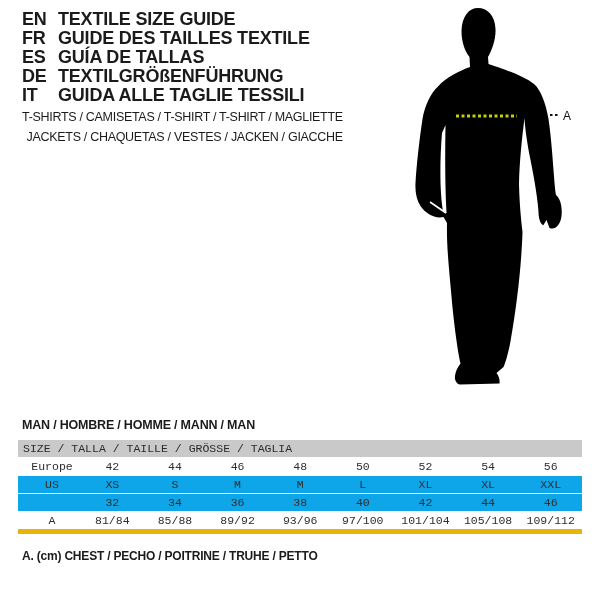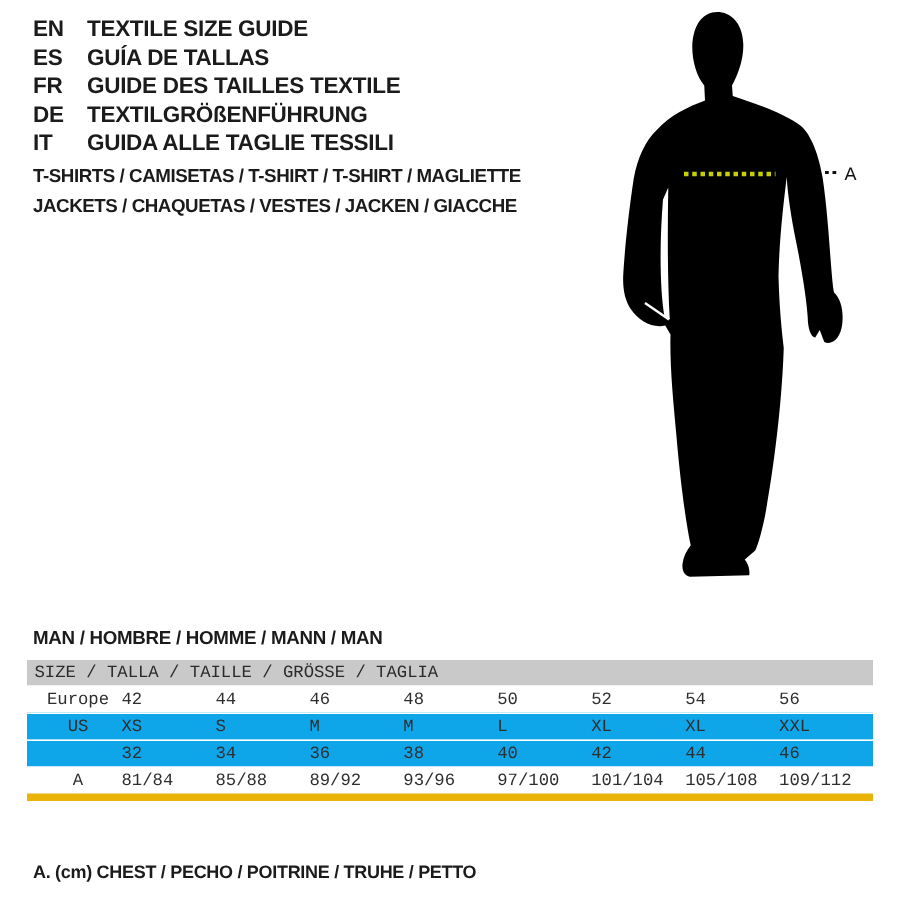--- a/index.html
+++ b/index.html
@@ -1,62 +1,62 @@
 <!DOCTYPE html>
 <html><head>
 <meta charset="utf-8">
 <style>
   html,body{margin:0;padding:0;background:#fff;}
   #canvas{position:relative;width:600px;height:600px;background:#ffffff;overflow:hidden;
           font-family:"Liberation Sans",sans-serif;color:#1b1b1b;}
 
   
   .lang-list{position:absolute;left:22px;top:10px;}
-  .lang-row{display:flex;height:19px;line-height:19px;font-weight:bold;font-size:15px;letter-spacing:-0.2px;}
+  .lang-row{display:flex;height:19px;line-height:19px;font-weight:bold;font-size:18px;letter-spacing:-0.2px;}
   .lang-code{width:36px;flex:0 0 36px;}
 
   
-  .products{position:absolute;left:22px;top:107px;font-weight:bold;font-size:12.5px;
-            line-height:20px;letter-spacing:-0.3px;}
+  .products{position:absolute;left:22px;top:107px;font-weight:normal;font-size:12.5px;
+            line-height:20px;letter-spacing:-0.3px;text-align:right;}
 
   
   .figure-wrap{position:absolute;left:400px;top:6px;width:175px;height:385px;}
 
   
   .section-title{position:absolute;left:22px;top:418px;font-weight:bold;font-size:12.5px;letter-spacing:-0.2px;}
 
   
   .size-table{position:absolute;left:18px;top:440px;width:564px;font-size:11.5px;color:#2e2e2e;
               border-bottom:5px solid #eab308;font-family:Liberation Mono, monospace;}
   .t-header{background:#c9c9c9;height:17px;line-height:17px;padding-left:5px;color:#2b2b2b;}
   .t-row{display:flex;height:17px;line-height:17px;border-top:1px solid #fff;}
   .t-row.shaded{background:#0ea5e9;}
   .t-label{flex:0 0 58px;padding-left:5px;text-align:center;}
-  .t-cell{flex:1;text-align:left;}
+  .t-cell{flex:1;text-align:center;}
 
   
-  .footnote{position:absolute;left:22px;top:549px;font-weight:bold;font-size:12px;letter-spacing:-0.2px;margin-top:25px;}
+  .footnote{position:absolute;left:22px;top:549px;font-weight:bold;font-size:12px;letter-spacing:-0.2px;}
 </style>
 </head>
 <body>
 
 <div id="canvas">
 
   <div class="lang-list">
     <div class="lang-row">
       <span class="lang-code">EN</span>
       <span class="lang-label">TEXTILE SIZE GUIDE</span>
     </div>
     <div class="lang-row">
+      <span class="lang-code">FR</span>
+      <span class="lang-label">GUIDE DES TAILLES TEXTILE</span>
+    </div>
+    <div class="lang-row">
       <span class="lang-code">ES</span>
       <span class="lang-label">GUÍA DE TALLAS</span>
-    </div>
-    <div class="lang-row">
-      <span class="lang-code">FR</span>
-      <span class="lang-label">GUIDE DES TAILLES TEXTILE</span>
     </div>
     <div class="lang-row">
       <span class="lang-code">DE</span>
       <span class="lang-label">TEXTILGRÖßENFÜHRUNG</span>
     </div>
     <div class="lang-row">
       <span class="lang-code">IT</span>
       <span class="lang-label">GUIDA ALLE TAGLIE TESSILI</span>
     </div>
   </div>

